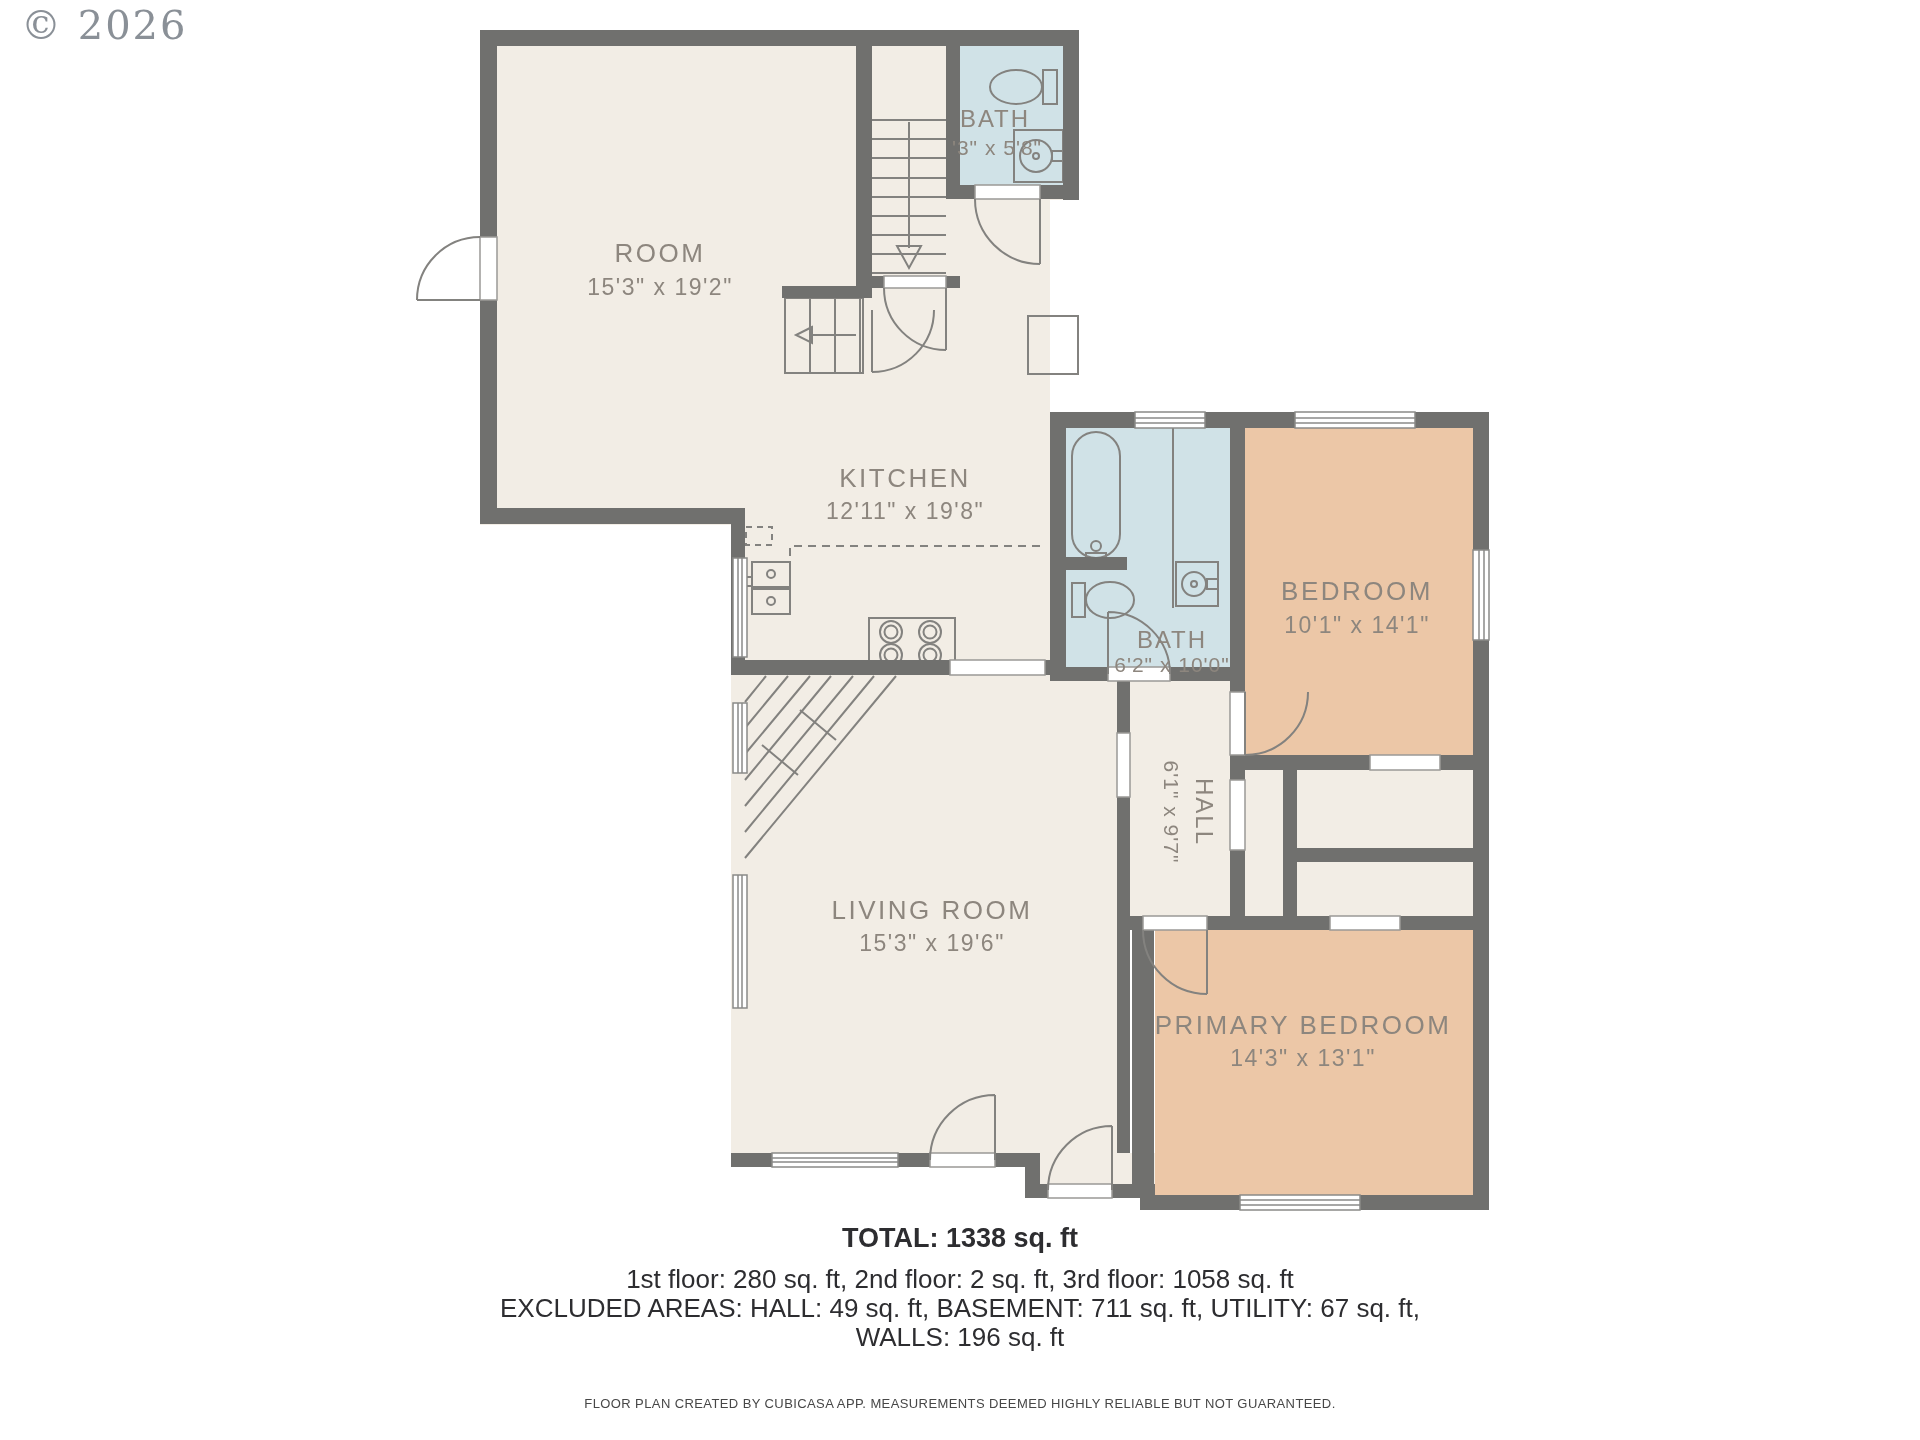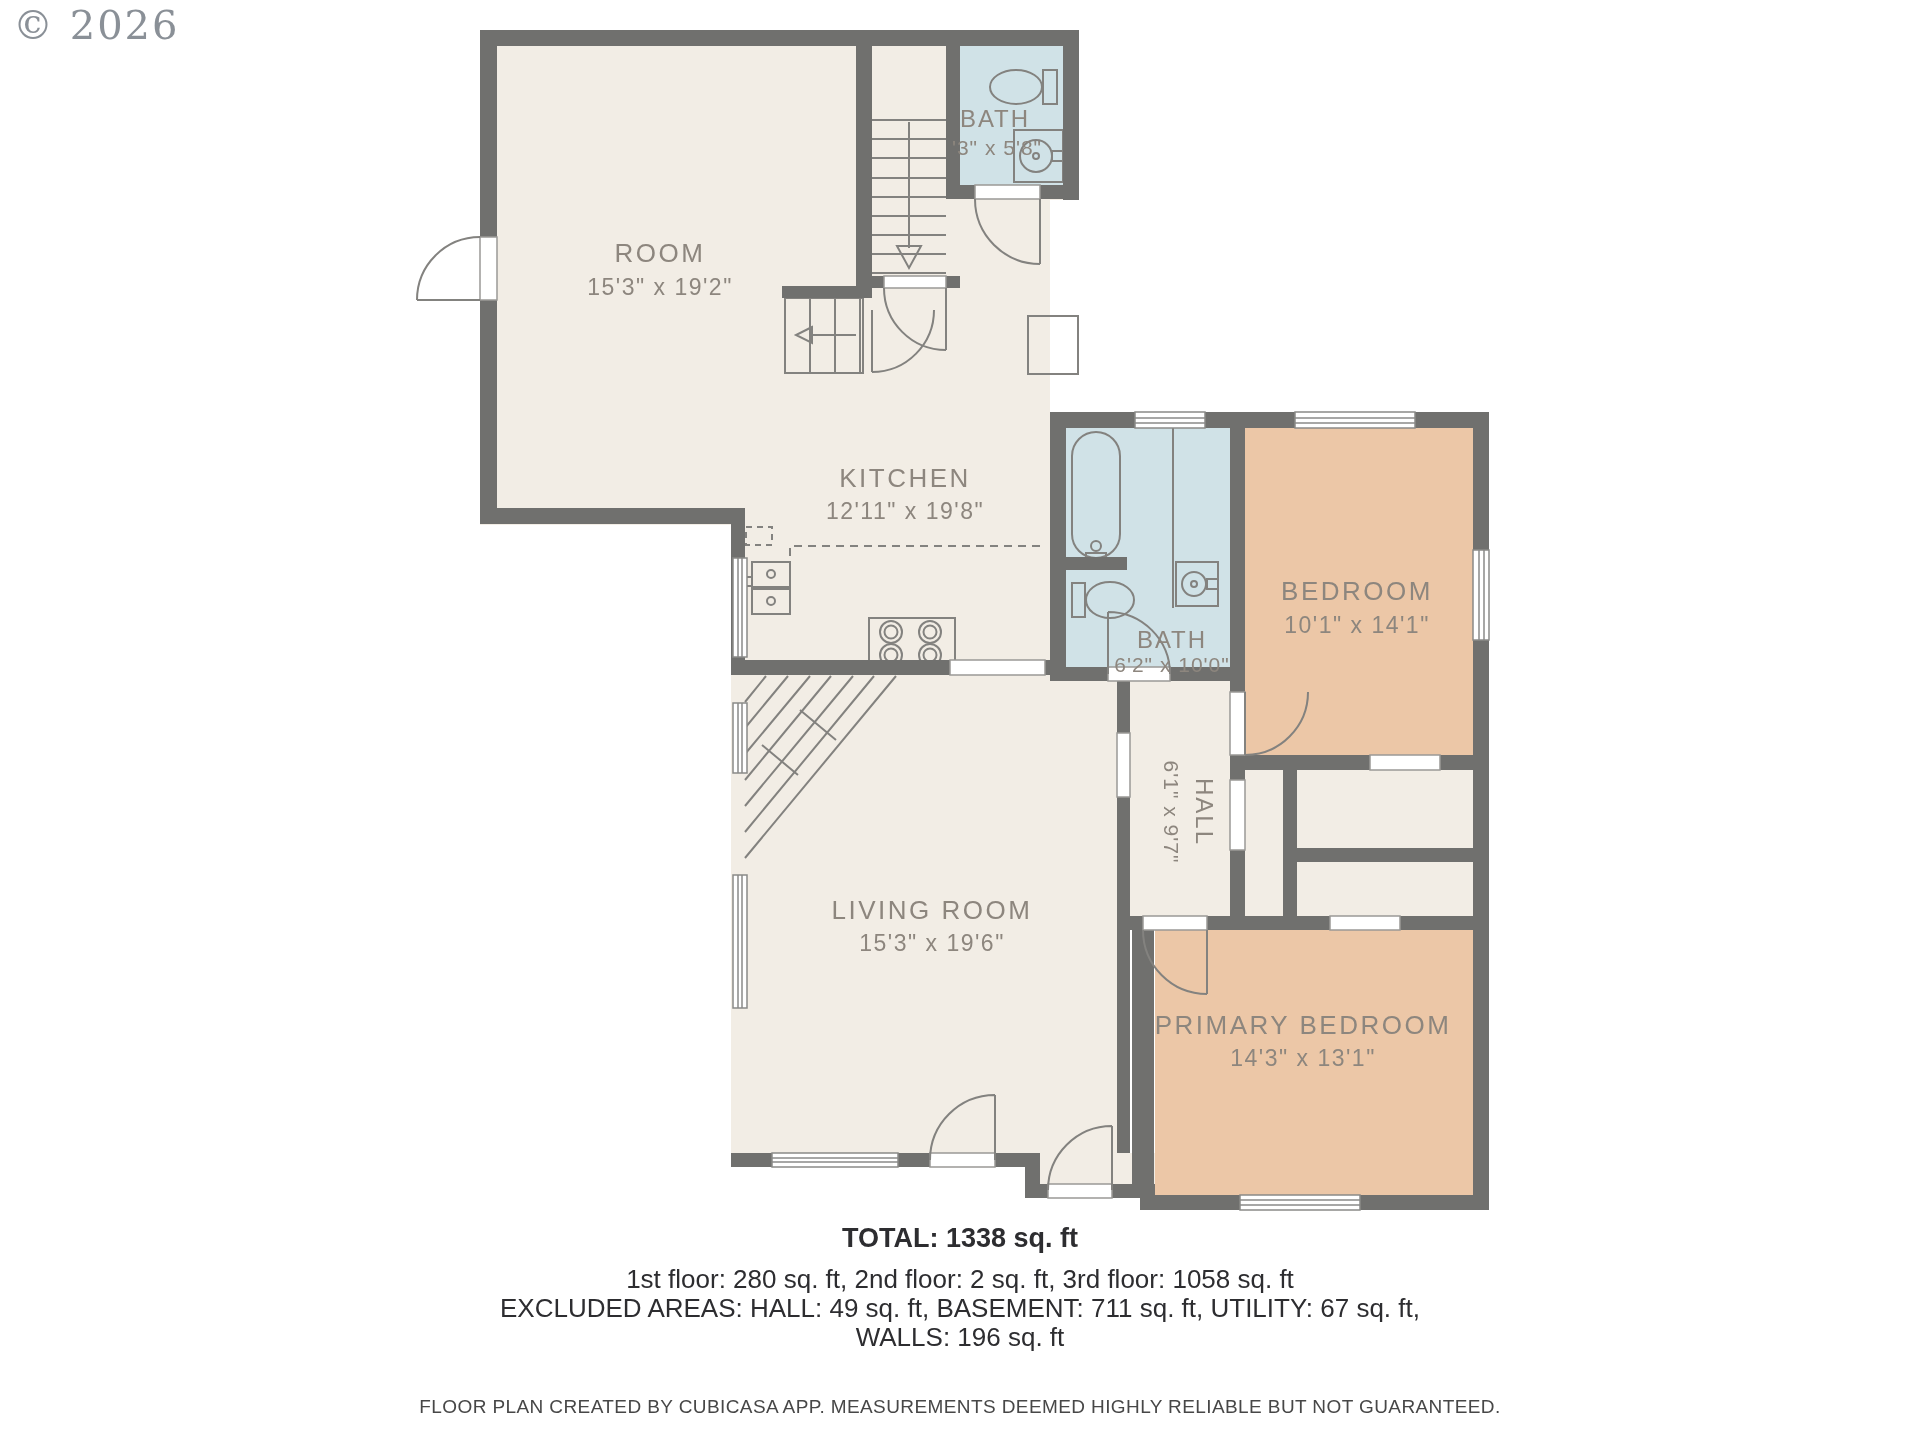--- a/index.html
+++ b/index.html
@@ -1,31 +1,31 @@
 <!DOCTYPE html>
 <html><head>
 <meta charset="utf-8">
 <style>
   html,body{margin:0;padding:0;background:#ffffff;}
   body{width:1920px;height:1440px;position:relative;overflow:hidden;
        font-family:"Liberation Sans", sans-serif;}
   .plan-wrap{position:absolute;inset:0;}
   svg{position:absolute;left:0;top:0;}
-  .watermark{position:absolute;left:13px;top:2px;
+  .watermark{position:absolute;left:21px;top:2px;
              font-family:"DejaVu Serif", serif;
              font-size:40px;color:#8a9097;letter-spacing:2px;}
   .room-name{font-size:26px;letter-spacing:2.5px;fill:#8d867e;}
   .room-dims{font-size:23px;letter-spacing:1.5px;fill:#8d867e;}
   .room-name-sm{font-size:24px;letter-spacing:2px;fill:#8d867e;}
   .room-dims-sm{font-size:21px;letter-spacing:1px;fill:#8d867e;}
   .summary{position:absolute;left:0;top:1224px;width:100%;text-align:center;
            color:#2d2d30;font-size:26px;line-height:29px;}
   .summary .total{font-weight:bold;font-size:27px;margin-bottom:12px;}
   .footer-note{position:absolute;left:0;top:1396px;width:100%;text-align:center;
-           color:#474747;font-size:19px;letter-spacing:.4px;}
+           color:#474747;font-size:13px;letter-spacing:.4px;}
 </style>
 </head>
 <body>
 
 <div class="plan-wrap">
 
 <svg width="1920" height="1440" viewBox="0 0 1920 1440">
 
   <g>
     <rect x="480" y="30" width="599" height="170" fill="#f2ede5"></rect>

